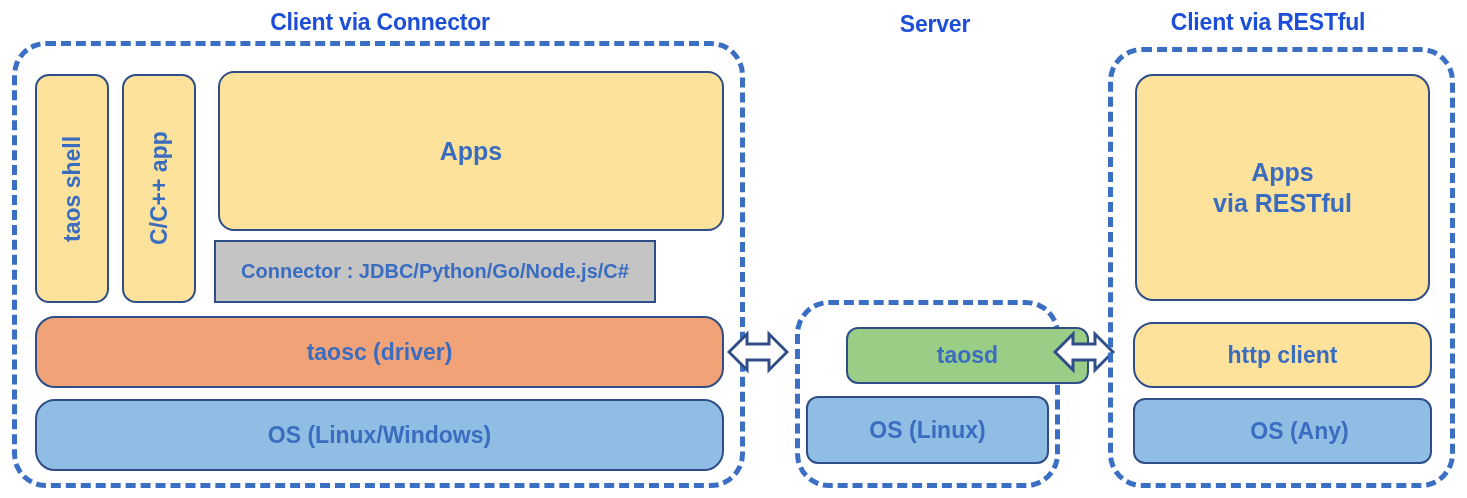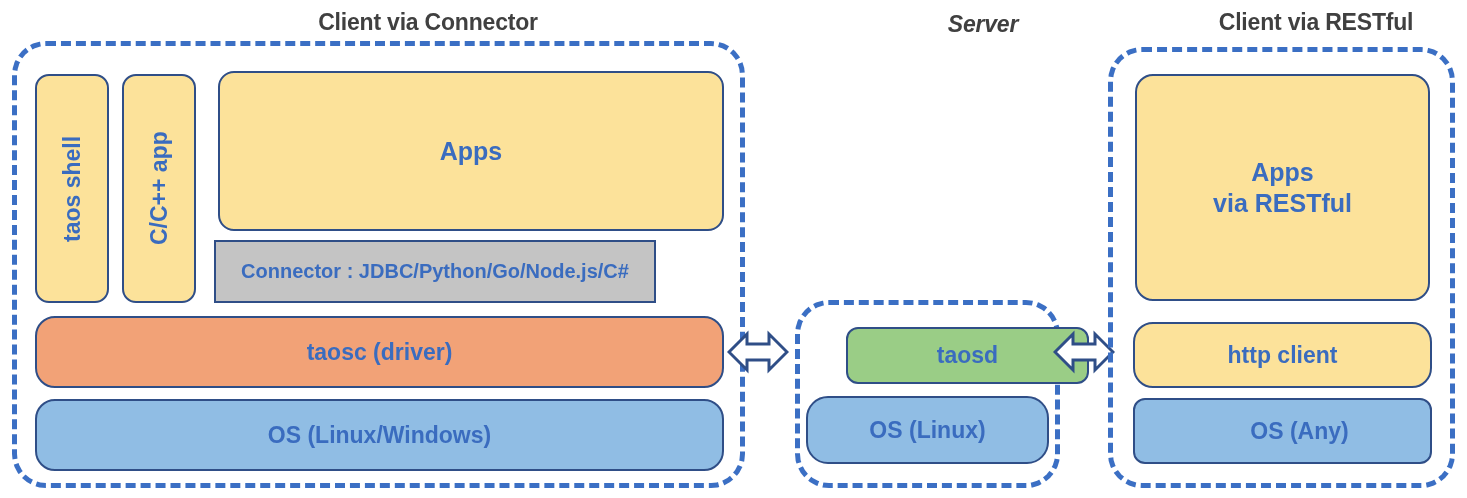--- a/index.html
+++ b/index.html
@@ -12,31 +12,30 @@
     width: 1467px;
     height: 498px;
     position: relative;
     overflow: hidden;
     font-family: "Liberation Sans", "DejaVu Sans", sans-serif;
   }
 
   
   .col-title {
     position: absolute;
-    color: #404040;
+    color: #1d4ed8;
     font-weight: bold;
     font-size: 23px;
     letter-spacing: -0.2px;
     text-align: center;
     white-space: nowrap;
     line-height: 28px;
-    margin-left: 48px;
   }
   #title-connector { left: 0px;    top: 8px;  width: 760px; }
-  #title-server    { left: 790px;  top: 10px; width: 290px; font-style: italic; }
+  #title-server    { left: 790px;  top: 10px; width: 290px; }
   #title-restful   { left: 1088px; top: 8px;  width: 360px; }
 
   
   .group {
     position: absolute;
     border: 5px dashed #3B6FC4;
     border-radius: 34px;
     box-sizing: border-box;
     background: transparent;
   }
@@ -72,21 +71,21 @@
   
   #box-taos-shell  { left: 35px;  top: 74px;  width: 74px;  height: 229px; font-size: 23px; border-radius: 14px; }
   #box-cpp-app     { left: 122px; top: 74px;  width: 74px;  height: 229px; font-size: 23px; border-radius: 14px; }
   #box-apps        { left: 218px; top: 71px;  width: 506px; height: 160px; font-size: 25px; border-radius: 16px; }
   #box-connector   { left: 214px; top: 240px; width: 442px; height: 63px;  font-size: 20px; border-radius: 0; }
   #box-taosc       { left: 35px;  top: 316px; width: 689px; height: 72px;  font-size: 23px; border-radius: 20px; }
   #box-os-linwin   { left: 35px;  top: 399px; width: 689px; height: 72px;  font-size: 23px; border-radius: 20px; }
 
   
   #box-taosd       { left: 806px; top: 327px; width: 243px; height: 57px; font-size: 23px; border-radius: 12px; margin-left: 40px; }
-  #box-os-linux    { left: 806px; top: 396px; width: 243px; height: 68px; font-size: 23px; border-radius: 22px; }
+  #box-os-linux    { left: 806px; top: 396px; width: 243px; height: 68px; font-size: 23px; border-radius: 12px; }
 
   
   #box-apps-rest   { left: 1135px; top: 74px;  width: 295px; height: 227px; font-size: 25px; border-radius: 18px; }
   #box-http-client { left: 1133px; top: 322px; width: 299px; height: 66px;  font-size: 23px; border-radius: 20px; }
   #box-os-any      { left: 1133px; top: 398px; width: 299px; height: 66px;  font-size: 23px; border-radius: 12px; padding-left: 34px; }
 
   
   .arrow {
     position: absolute;
     width: 62px;

